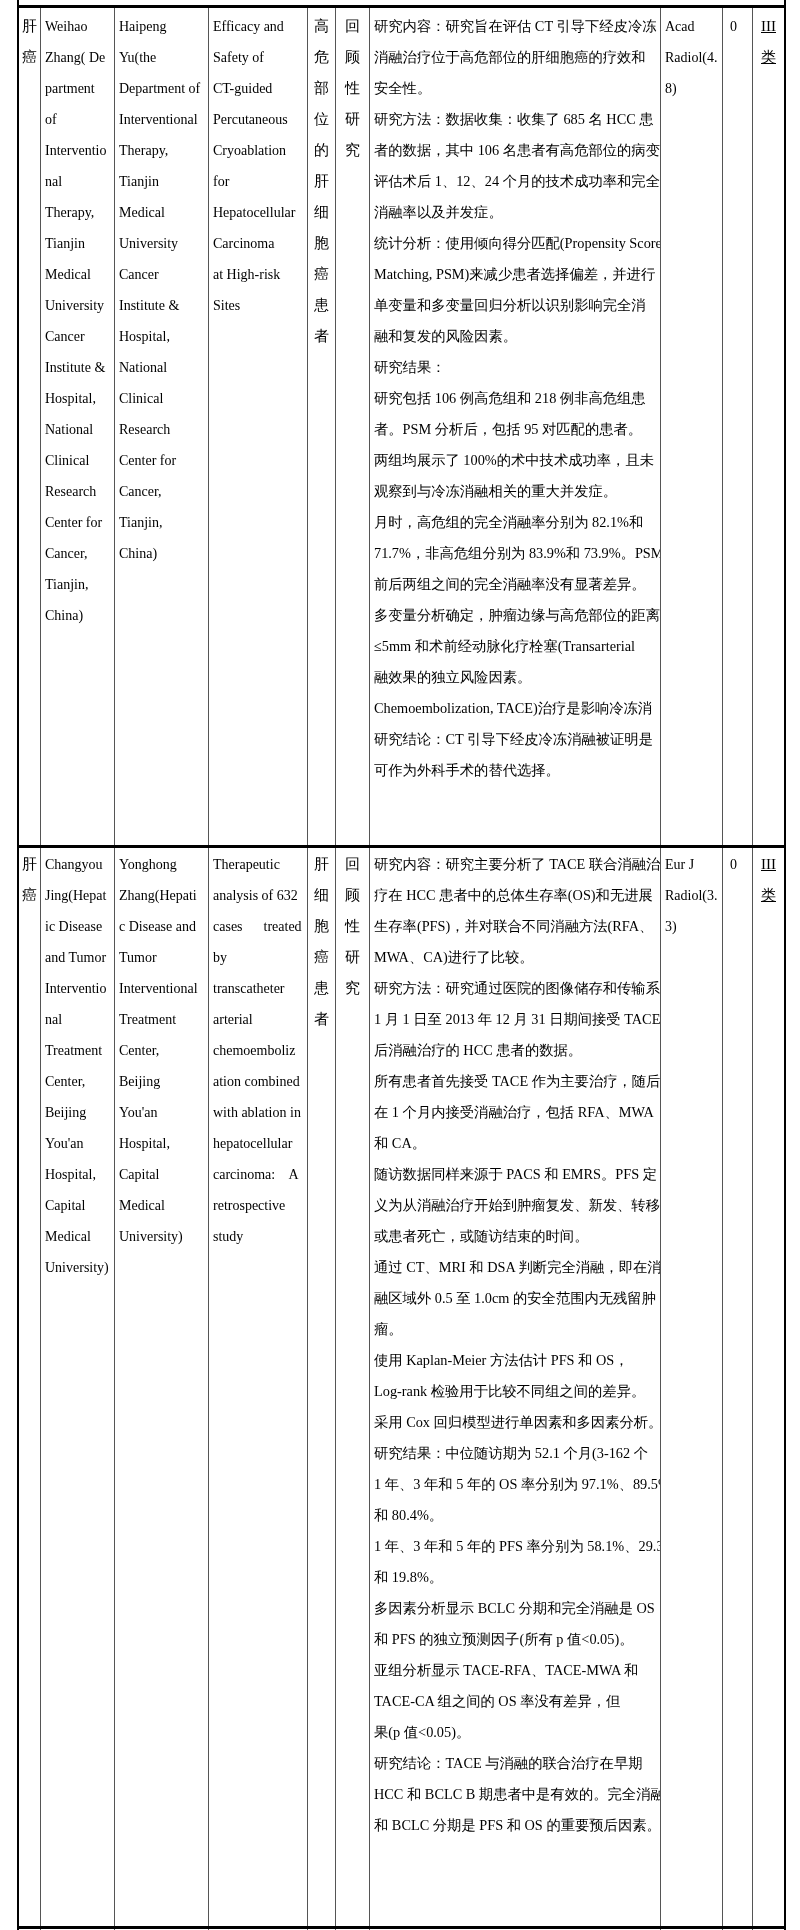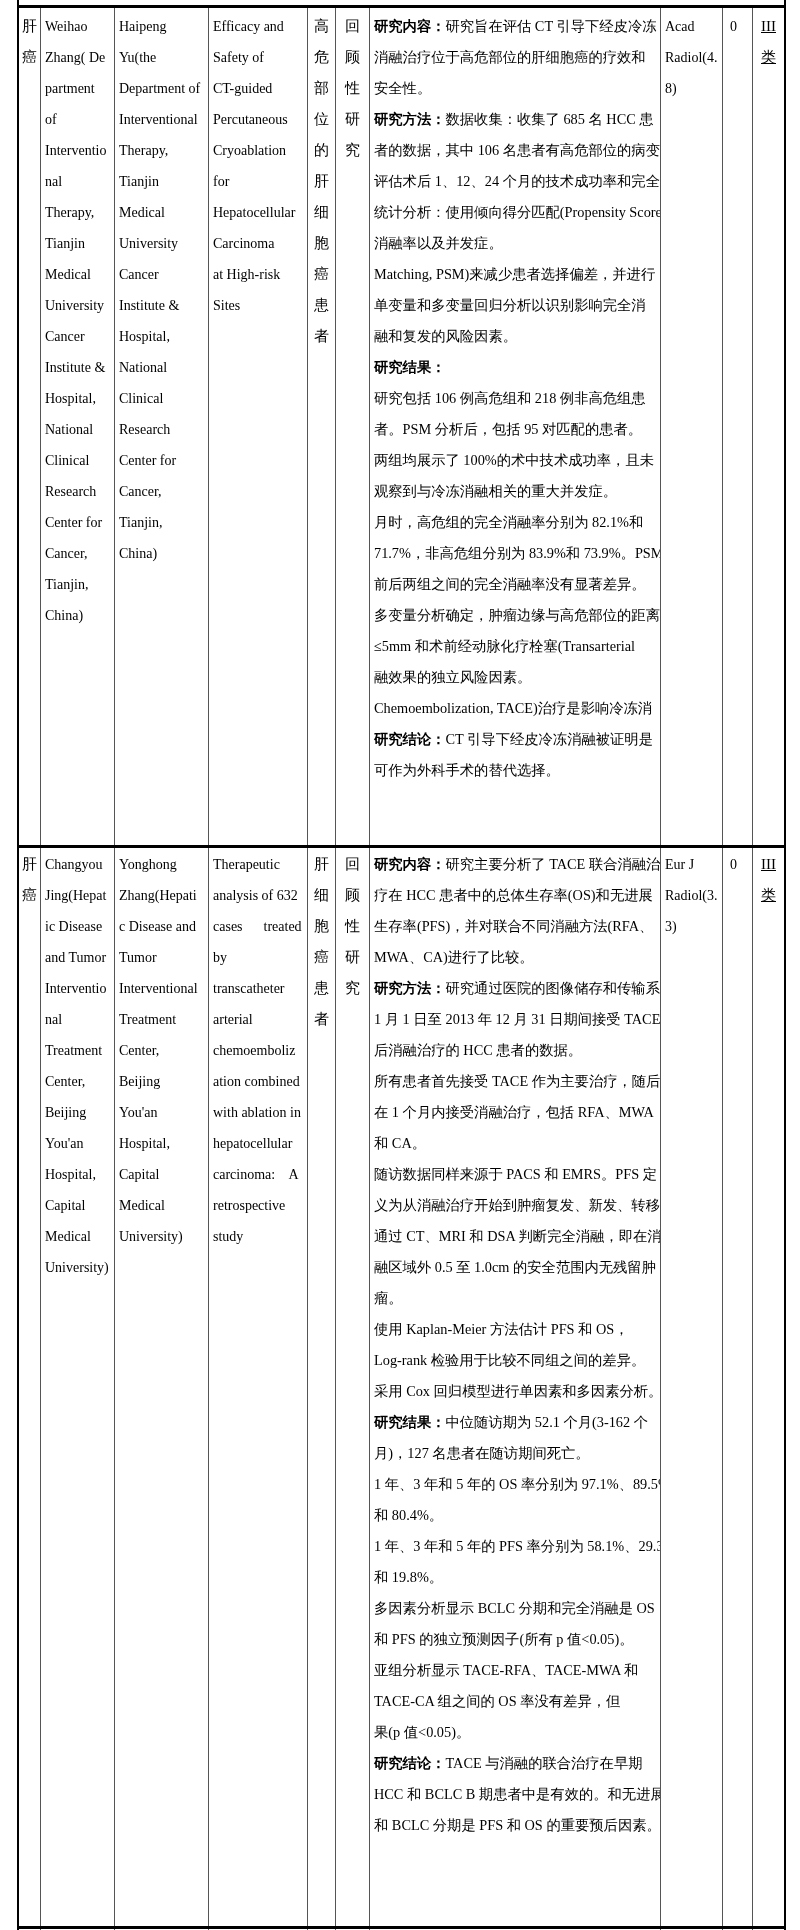--- a/index.html
+++ b/index.html
@@ -27,21 +27,21 @@
     overflow:hidden;
   }
   .cell:last-child { border-right:none;text-decoration:underline; }
   .r1 .cell { padding-top:3px; }
   .r2 .cell { padding-top:1px; }
   .ln { line-height:31px; white-space:pre; overflow:hidden; }
   .c-text .ln   { font-size:14px;   padding-left:4px; }
   .c-sum .ln    { font-size:14.3px; padding-left:4px; }
   .c-center .ln { font-size:15px;   text-align:center; padding-left:0; }
   .c-score .ln  { font-size:14px;   padding-left:7px; }
-  .c-sum b { font-weight:bold;margin-top:8px; }
+  .c-sum b { font-weight:normal;margin-top:8px; }
   .bottomline {
     position:absolute; left:-2px; top:1926px; width:769px; height:3px;
     background:#000;
   }
 </style>
 </head>
 <body>
 
 <div class="tbl">
   <div class="grid stub"></div>
@@ -125,22 +125,22 @@
           <div class="ln">研</div>
           <div class="ln">究</div>
         </div>
         <div class="cell c-sum">
           <div class="ln"><b>研究内容：</b>研究旨在评估 CT 引导下经皮冷冻</div>
           <div class="ln">消融治疗位于高危部位的肝细胞癌的疗效和</div>
           <div class="ln">安全性。</div>
           <div class="ln"><b>研究方法：</b>数据收集：收集了 685 名 HCC 患</div>
           <div class="ln">者的数据，其中 106 名患者有高危部位的病变。</div>
           <div class="ln">评估术后 1、12、24 个月的技术成功率和完全</div>
+          <div class="ln">消融率以及并发症。</div>
           <div class="ln">统计分析：使用倾向得分匹配(Propensity Score</div>
-          <div class="ln">消融率以及并发症。</div>
           <div class="ln">Matching, PSM)来减少患者选择偏差，并进行</div>
           <div class="ln">单变量和多变量回归分析以识别影响完全消</div>
           <div class="ln">融和复发的风险因素。</div>
           <div class="ln"><b>研究结果：</b></div>
           <div class="ln">研究包括 106 例高危组和 218 例非高危组患</div>
           <div class="ln">者。PSM 分析后，包括 95 对匹配的患者。</div>
           <div class="ln">两组均展示了 100%的术中技术成功率，且未</div>
           <div class="ln">观察到与冷冻消融相关的重大并发症。</div>
           <div class="ln">月时，高危组的完全消融率分别为 82.1%和</div>
           <div class="ln">71.7%，非高危组分别为 83.9%和 73.9%。PSM</div>
@@ -237,39 +237,39 @@
           <div class="ln">生存率(PFS)，并对联合不同消融方法(RFA、</div>
           <div class="ln">MWA、CA)进行了比较。</div>
           <div class="ln"><b>研究方法：</b>研究通过医院的图像储存和传输系</div>
           <div class="ln">1 月 1 日至 2013 年 12 月 31 日期间接受 TACE</div>
           <div class="ln">后消融治疗的 HCC 患者的数据。</div>
           <div class="ln">所有患者首先接受 TACE 作为主要治疗，随后</div>
           <div class="ln">在 1 个月内接受消融治疗，包括 RFA、MWA</div>
           <div class="ln">和 CA。</div>
           <div class="ln">随访数据同样来源于 PACS 和 EMRS。PFS 定</div>
           <div class="ln">义为从消融治疗开始到肿瘤复发、新发、转移，</div>
+          <div class="ln">或患者死亡，或随访结束的时间。</div>
           <div class="ln">通过 CT、MRI 和 DSA 判断完全消融，即在消</div>
           <div class="ln">融区域外 0.5 至 1.0cm 的安全范围内无残留肿</div>
           <div class="ln">瘤。</div>
           <div class="ln">使用 Kaplan-Meier 方法估计 PFS 和 OS，</div>
           <div class="ln">Log-rank 检验用于比较不同组之间的差异。</div>
           <div class="ln">采用 Cox 回归模型进行单因素和多因素分析。</div>
           <div class="ln"><b>研究结果：</b>中位随访期为 52.1 个月(3-162 个</div>
-          <div class="ln">月)，127 名患者在随访期间死亡。</div>
           <div class="ln">1 年、3 年和 5 年的 OS 率分别为 97.1%、89.5%</div>
           <div class="ln">和 80.4%。</div>
           <div class="ln">1 年、3 年和 5 年的 PFS 率分别为 58.1%、29.3%</div>
           <div class="ln">和 19.8%。</div>
           <div class="ln">多因素分析显示 BCLC 分期和完全消融是 OS</div>
           <div class="ln">和 PFS 的独立预测因子(所有 p 值&lt;0.05)。</div>
           <div class="ln">亚组分析显示 TACE-RFA、TACE-MWA 和</div>
           <div class="ln">TACE-CA 组之间的 OS 率没有差异，但</div>
           <div class="ln">果(p 值&lt;0.05)。</div>
           <div class="ln"><b>研究结论：</b>TACE 与消融的联合治疗在早期</div>
-          <div class="ln">HCC 和 BCLC B 期患者中是有效的。和无进展</div>
+          <div class="ln">HCC 和 BCLC B 期患者中是有效的。完全消融</div>
           <div class="ln">和 BCLC 分期是 PFS 和 OS 的重要预后因素。</div>
         </div>
         <div class="cell c-text">
           <div class="ln">Eur J</div>
           <div class="ln">Radiol(3.</div>
           <div class="ln">3)</div>
         </div>
         <div class="cell c-score">
           <div class="ln">0</div>
         </div>

